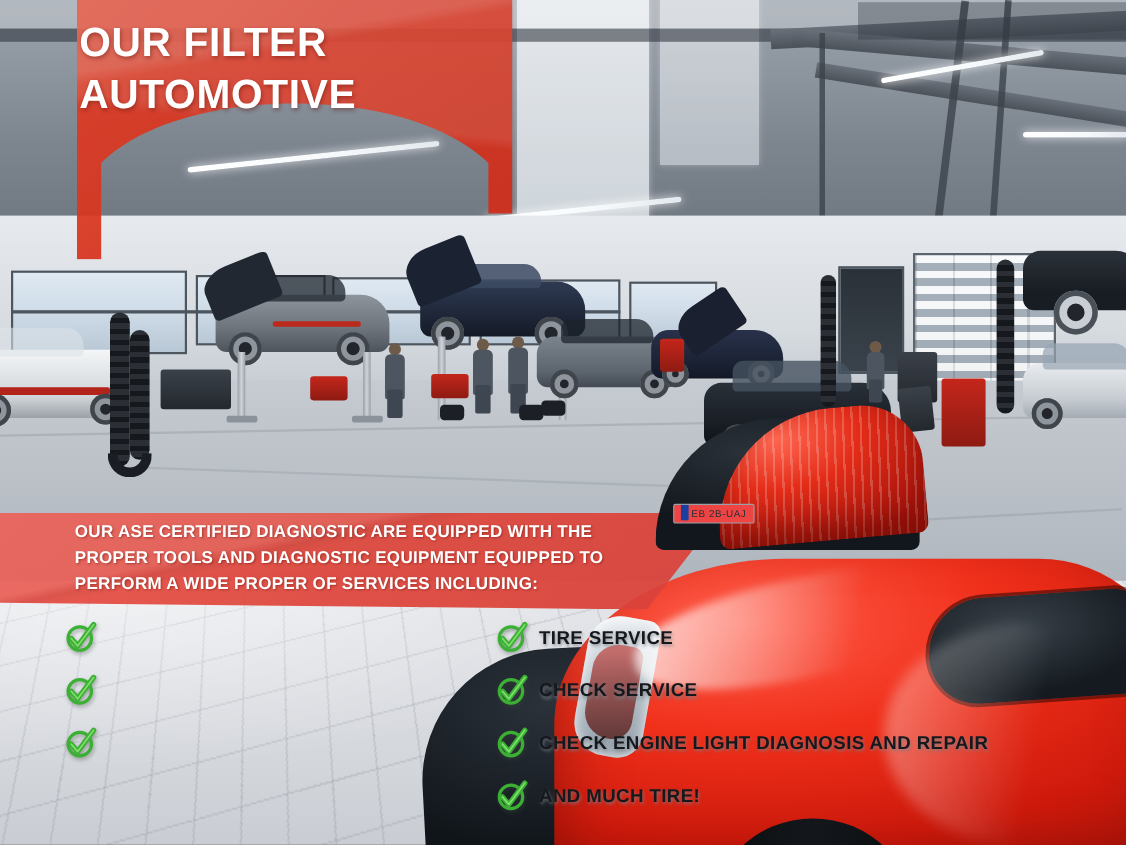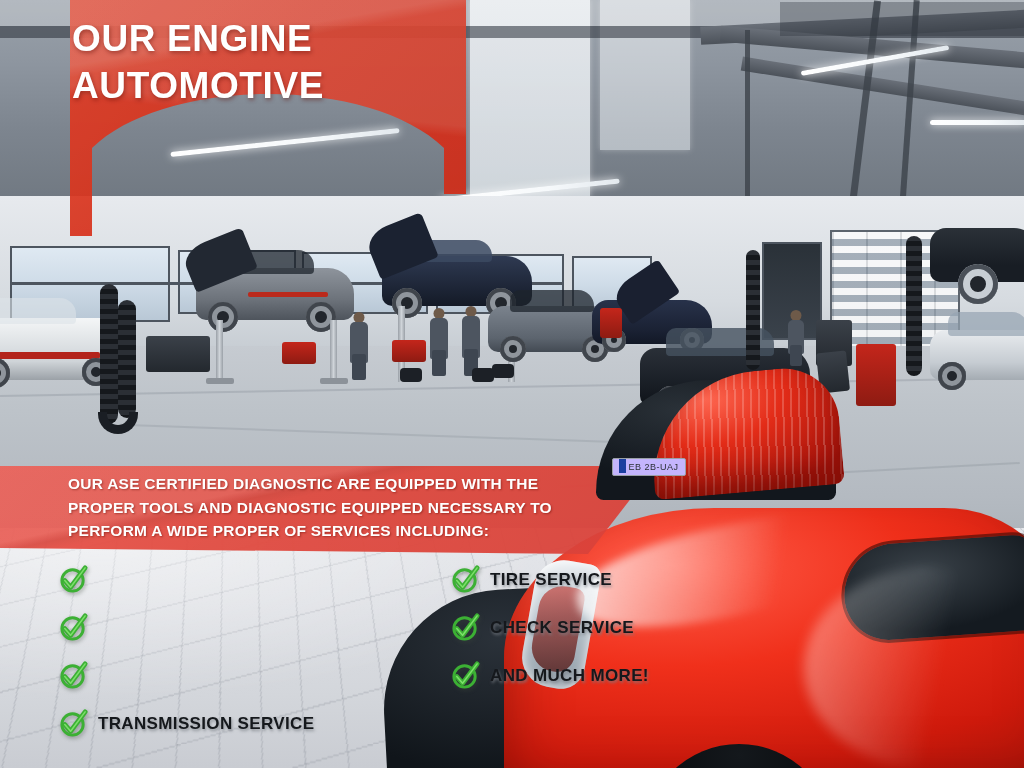--- a/index.html
+++ b/index.html
@@ -144,21 +144,21 @@
     background:radial-gradient(60% 80% at 50% 10%, #14181c 0%, #0c0f12 60%, rgba(12,15,18,0) 72%);
     border-radius:120px 120px 0 0;
   }
   .rc-front{
     position:absolute;left:-120px;top:120px;width:300px;height:240px;
     background:radial-gradient(100% 80% at 40% 20%,#2b323a,#10151a 70%);
     border-radius:120px 40px 0 0;transform:rotate(-3deg);
   }
   .plate{
     position:absolute;left:20px;top:176px;width:74px;height:18px;
-    background:#c4b5fd;border:1px solid #9aa0a6;border-radius:2px;
+    background:#ef4444;border:1px solid #9aa0a6;border-radius:2px;
     font-size:9px;line-height:16px;color:#2a2f35;text-align:center;letter-spacing:.5px;
     font-family:"Liberation Sans",sans-serif;
   }
   .plate i{display:inline-block;width:7px;height:14px;background:#1b3fa0;margin-right:2px;vertical-align:-3px;}
 
   
   .pavers{
     position:absolute;left:0;top:528px;width:1024px;height:240px;
     background:linear-gradient(180deg,#e4e6ea 0%,#dcdee3 35%,#d3d6db 70%,#c9ccd2 100%);
     overflow:hidden;
@@ -408,30 +408,30 @@
               border-radius:110px 56px 10px 10px; transform:rotate(-5deg);
               box-shadow:inset 0 -14px 26px rgba(90,8,2,.45);"></div>
   <div class="plate" style="z-index:5;left:612px;top:458px;">
     <i></i><span>EB 2B-UAJ</span>
   </div>
 
   <div class="banner">
     <div class="banner-sheen"></div>
   </div>
   <div class="banner-text">
-    <div>OUR ENGINE</div>
+    <div>OUR FILTER</div>
     <div>AUTOMOTIVE</div>
   </div>
 
   <div class="subband">
     <div class="subband-sheen"></div>
   </div>
   <div class="subband-text">
     <div>OUR ASE CERTIFIED DIAGNOSTIC ARE EQUIPPED WITH THE</div>
-    <div>PROPER TOOLS AND DIAGNOSTIC EQUIPPED NECESSARY TO</div>
+    <div>PROPER TOOLS AND DIAGNOSTIC EQUIPMENT EQUIPPED TO</div>
     <div>PERFORM A WIDE PROPER OF SERVICES INCLUDING:</div>
   </div>
 
   <div class="checklist">
 
     <div class="col col-left">
       <div class="item">
         <span class="check">
           <svg viewBox="0 0 32 32">
               <circle cx="15" cy="17" r="11" fill="none" stroke="#3CB034" stroke-width="3"></circle>
@@ -451,30 +451,20 @@
       </div>
       <div class="item">
         <span class="check">
           <svg viewBox="0 0 32 32">
               <circle cx="15" cy="17" r="11" fill="none" stroke="#3CB034" stroke-width="3"></circle>
               <path d="M7 17 L13 24 L28 4" fill="none" stroke="#3CB034" stroke-width="5" stroke-linecap="round" stroke-linejoin="round"></path>
               <path d="M7 17 L13 24 L28 4" fill="none" stroke="#7CE06A" stroke-width="1.6" stroke-linecap="round" stroke-linejoin="round"></path>
             </svg>
         </span>
       </div>
-      <div class="item">
-        <span class="check">
-          <svg viewBox="0 0 32 32">
-              <circle cx="15" cy="17" r="11" fill="none" stroke="#3CB034" stroke-width="3"></circle>
-              <path d="M7 17 L13 24 L28 4" fill="none" stroke="#3CB034" stroke-width="5" stroke-linecap="round" stroke-linejoin="round"></path>
-              <path d="M7 17 L13 24 L28 4" fill="none" stroke="#7CE06A" stroke-width="1.6" stroke-linecap="round" stroke-linejoin="round"></path>
-            </svg>
-        </span>
-        <span class="item-label">TRANSMISSION SERVICE</span>
-      </div>
     </div>
 
     <div class="col col-right">
       <div class="item">
         <span class="check">
           <svg viewBox="0 0 32 32">
               <circle cx="15" cy="17" r="11" fill="none" stroke="#3CB034" stroke-width="3"></circle>
               <path d="M7 17 L13 24 L28 4" fill="none" stroke="#3CB034" stroke-width="5" stroke-linecap="round" stroke-linejoin="round"></path>
               <path d="M7 17 L13 24 L28 4" fill="none" stroke="#7CE06A" stroke-width="1.6" stroke-linecap="round" stroke-linejoin="round"></path>
             </svg>
@@ -492,18 +482,28 @@
         <span class="item-label">CHECK SERVICE</span>
       </div>
       <div class="item">
         <span class="check">
           <svg viewBox="0 0 32 32">
               <circle cx="15" cy="17" r="11" fill="none" stroke="#3CB034" stroke-width="3"></circle>
               <path d="M7 17 L13 24 L28 4" fill="none" stroke="#3CB034" stroke-width="5" stroke-linecap="round" stroke-linejoin="round"></path>
               <path d="M7 17 L13 24 L28 4" fill="none" stroke="#7CE06A" stroke-width="1.6" stroke-linecap="round" stroke-linejoin="round"></path>
             </svg>
         </span>
-        <span class="item-label">AND MUCH MORE!</span>
+        <span class="item-label">CHECK ENGINE LIGHT DIAGNOSIS AND REPAIR</span>
+      </div>
+      <div class="item">
+        <span class="check">
+          <svg viewBox="0 0 32 32">
+              <circle cx="15" cy="17" r="11" fill="none" stroke="#3CB034" stroke-width="3"></circle>
+              <path d="M7 17 L13 24 L28 4" fill="none" stroke="#3CB034" stroke-width="5" stroke-linecap="round" stroke-linejoin="round"></path>
+              <path d="M7 17 L13 24 L28 4" fill="none" stroke="#7CE06A" stroke-width="1.6" stroke-linecap="round" stroke-linejoin="round"></path>
+            </svg>
+        </span>
+        <span class="item-label">AND MUCH TIRE!</span>
       </div>
     </div>
 
   </div>
 </div>
 
 </body></html>

